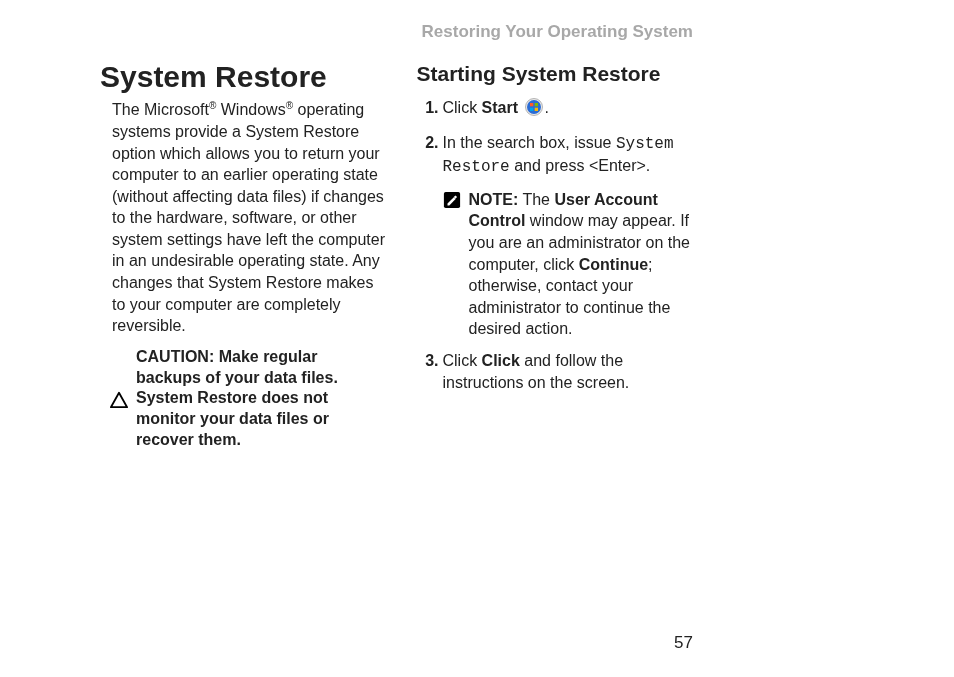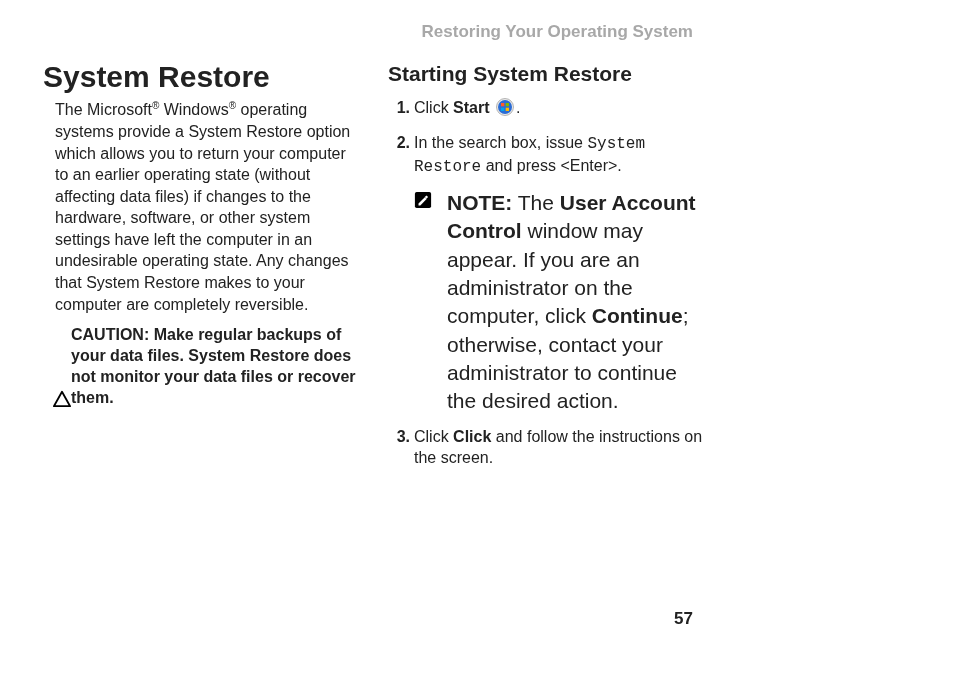--- a/index.html
+++ b/index.html
@@ -11,21 +11,21 @@
     width: 954px;
     height: 677px;
     overflow: hidden;
     position: relative;
   }
   .page {
     position: relative;
     width: 763px;
     height: 677px;
     box-sizing: border-box;
-    padding: 22px 60px 0 43px;
+    padding: 22px 60px 0 100px;
   }
   .running-head {
     text-align: right;
     font-size: 17px;
     font-weight: 600;
     color: #A8A8A8;
     margin-bottom: 10px;
     padding-right: 10px;
   }
   .cols {
@@ -48,22 +48,22 @@
     margin: 10px 0 12px 0;
     line-height: 1.1;
   }
   p.intro {
     font-size: 16px;
     line-height: 1.35;
     margin: 0 0 10px 12px;
   }
   .callout {
     display: flex;
-    align-items: flex-end;
-    gap: 0;
+    align-items: center;
+    gap: 8px;
     margin-top: 4px;
     padding-left: 10px;
   }
   .callout .icon {
     flex: 0 0 18px;
     width: 18px;
     height: 18px;
     margin-top: 2px;
   }
   .callout .body {
@@ -101,23 +101,22 @@
     margin: 10px 0 10px 0;
     padding-left: 0;
   }
   .note-block .icon {
     flex: 0 0 18px;
     width: 18px;
     height: 18px;
     margin-top: 2px;
   }
   .note-block .body {
-    font-size: 21px;
-    line-height: 1.35;
-    margin-left: 7px;
+    font-size: 16px;
+    line-height: 1.35;
   }
   .closing {
     font-size: 16px;
     line-height: 1.35;
     margin-top: 8px;
   }
   .mono {
     font-family: "Courier New", Courier, monospace;
     font-size: 16px;
   }
@@ -126,22 +125,22 @@
     vertical-align: super;
   }
   .start-orb {
     display: inline-block;
     vertical-align: -3px;
     margin: 0 2px;
   }
   .page-num {
     position: absolute;
     right: 70px;
-    bottom: 48px;
-    font-weight: 700;
+    bottom: 24px;
+    font-weight: 400;
     font-size: 17px;
     text-align: center;
   }
   b { font-weight: 700; }
 </style>
 </head>
 <body>
 
 <div class="page">
 

